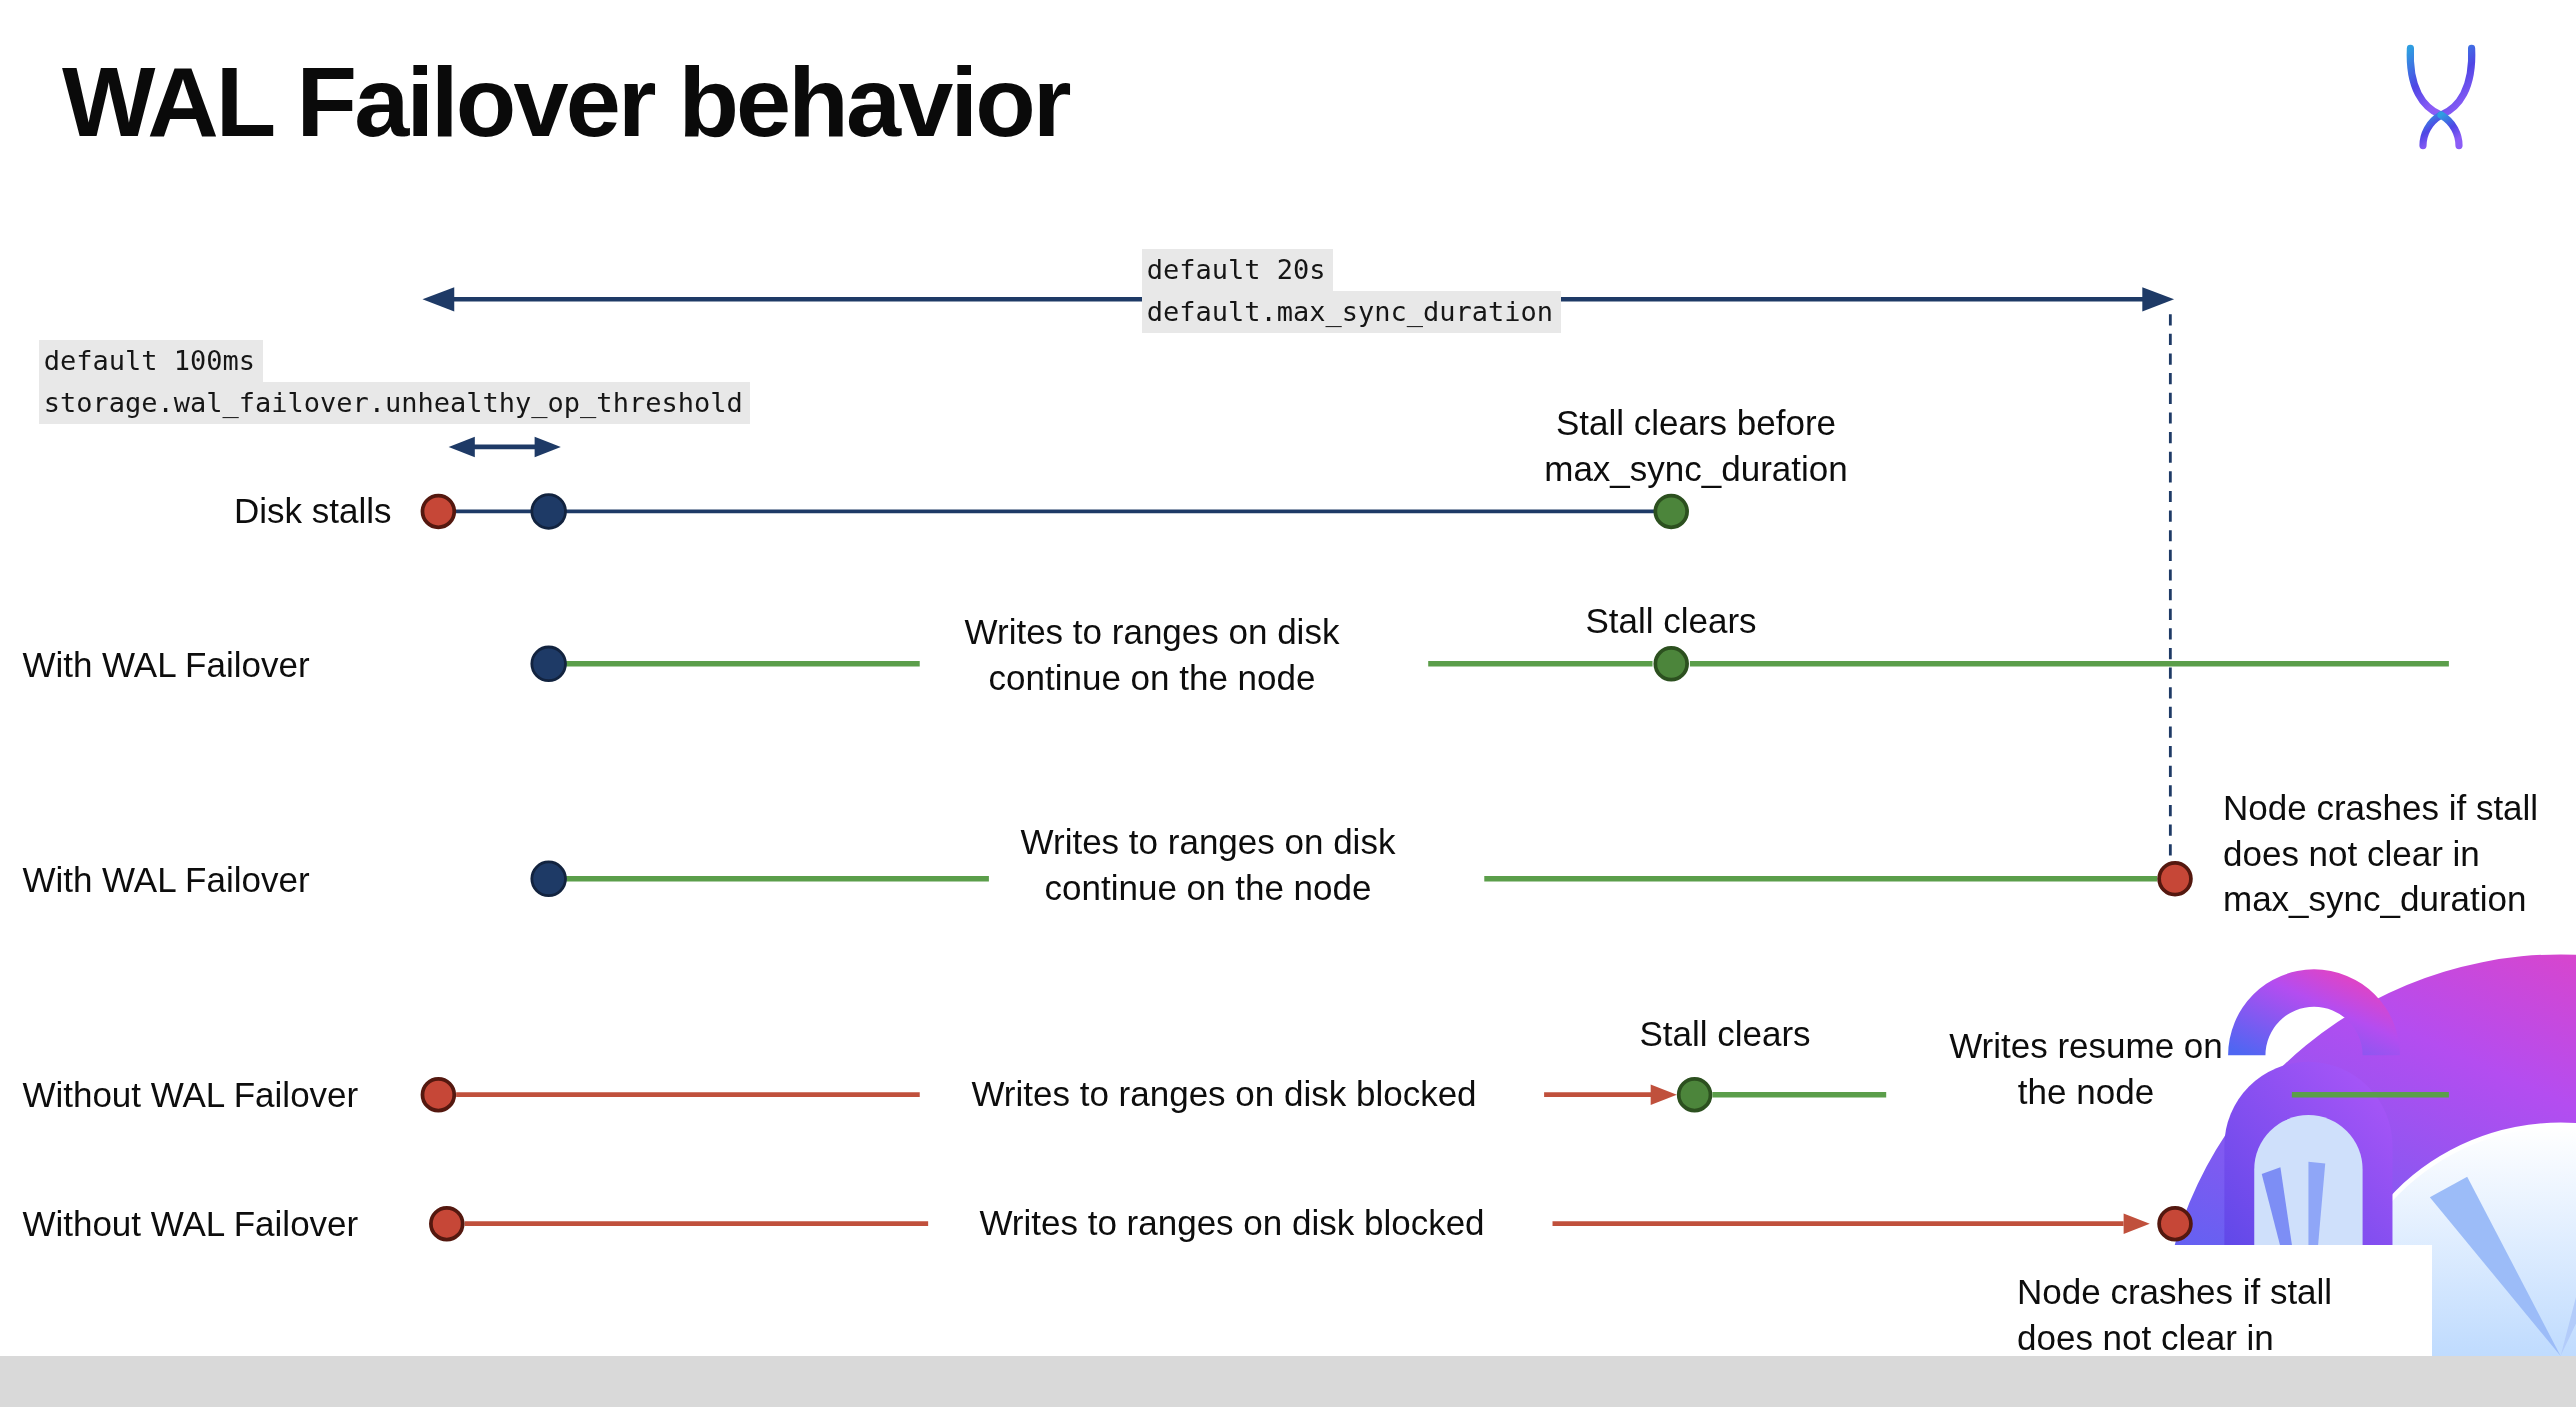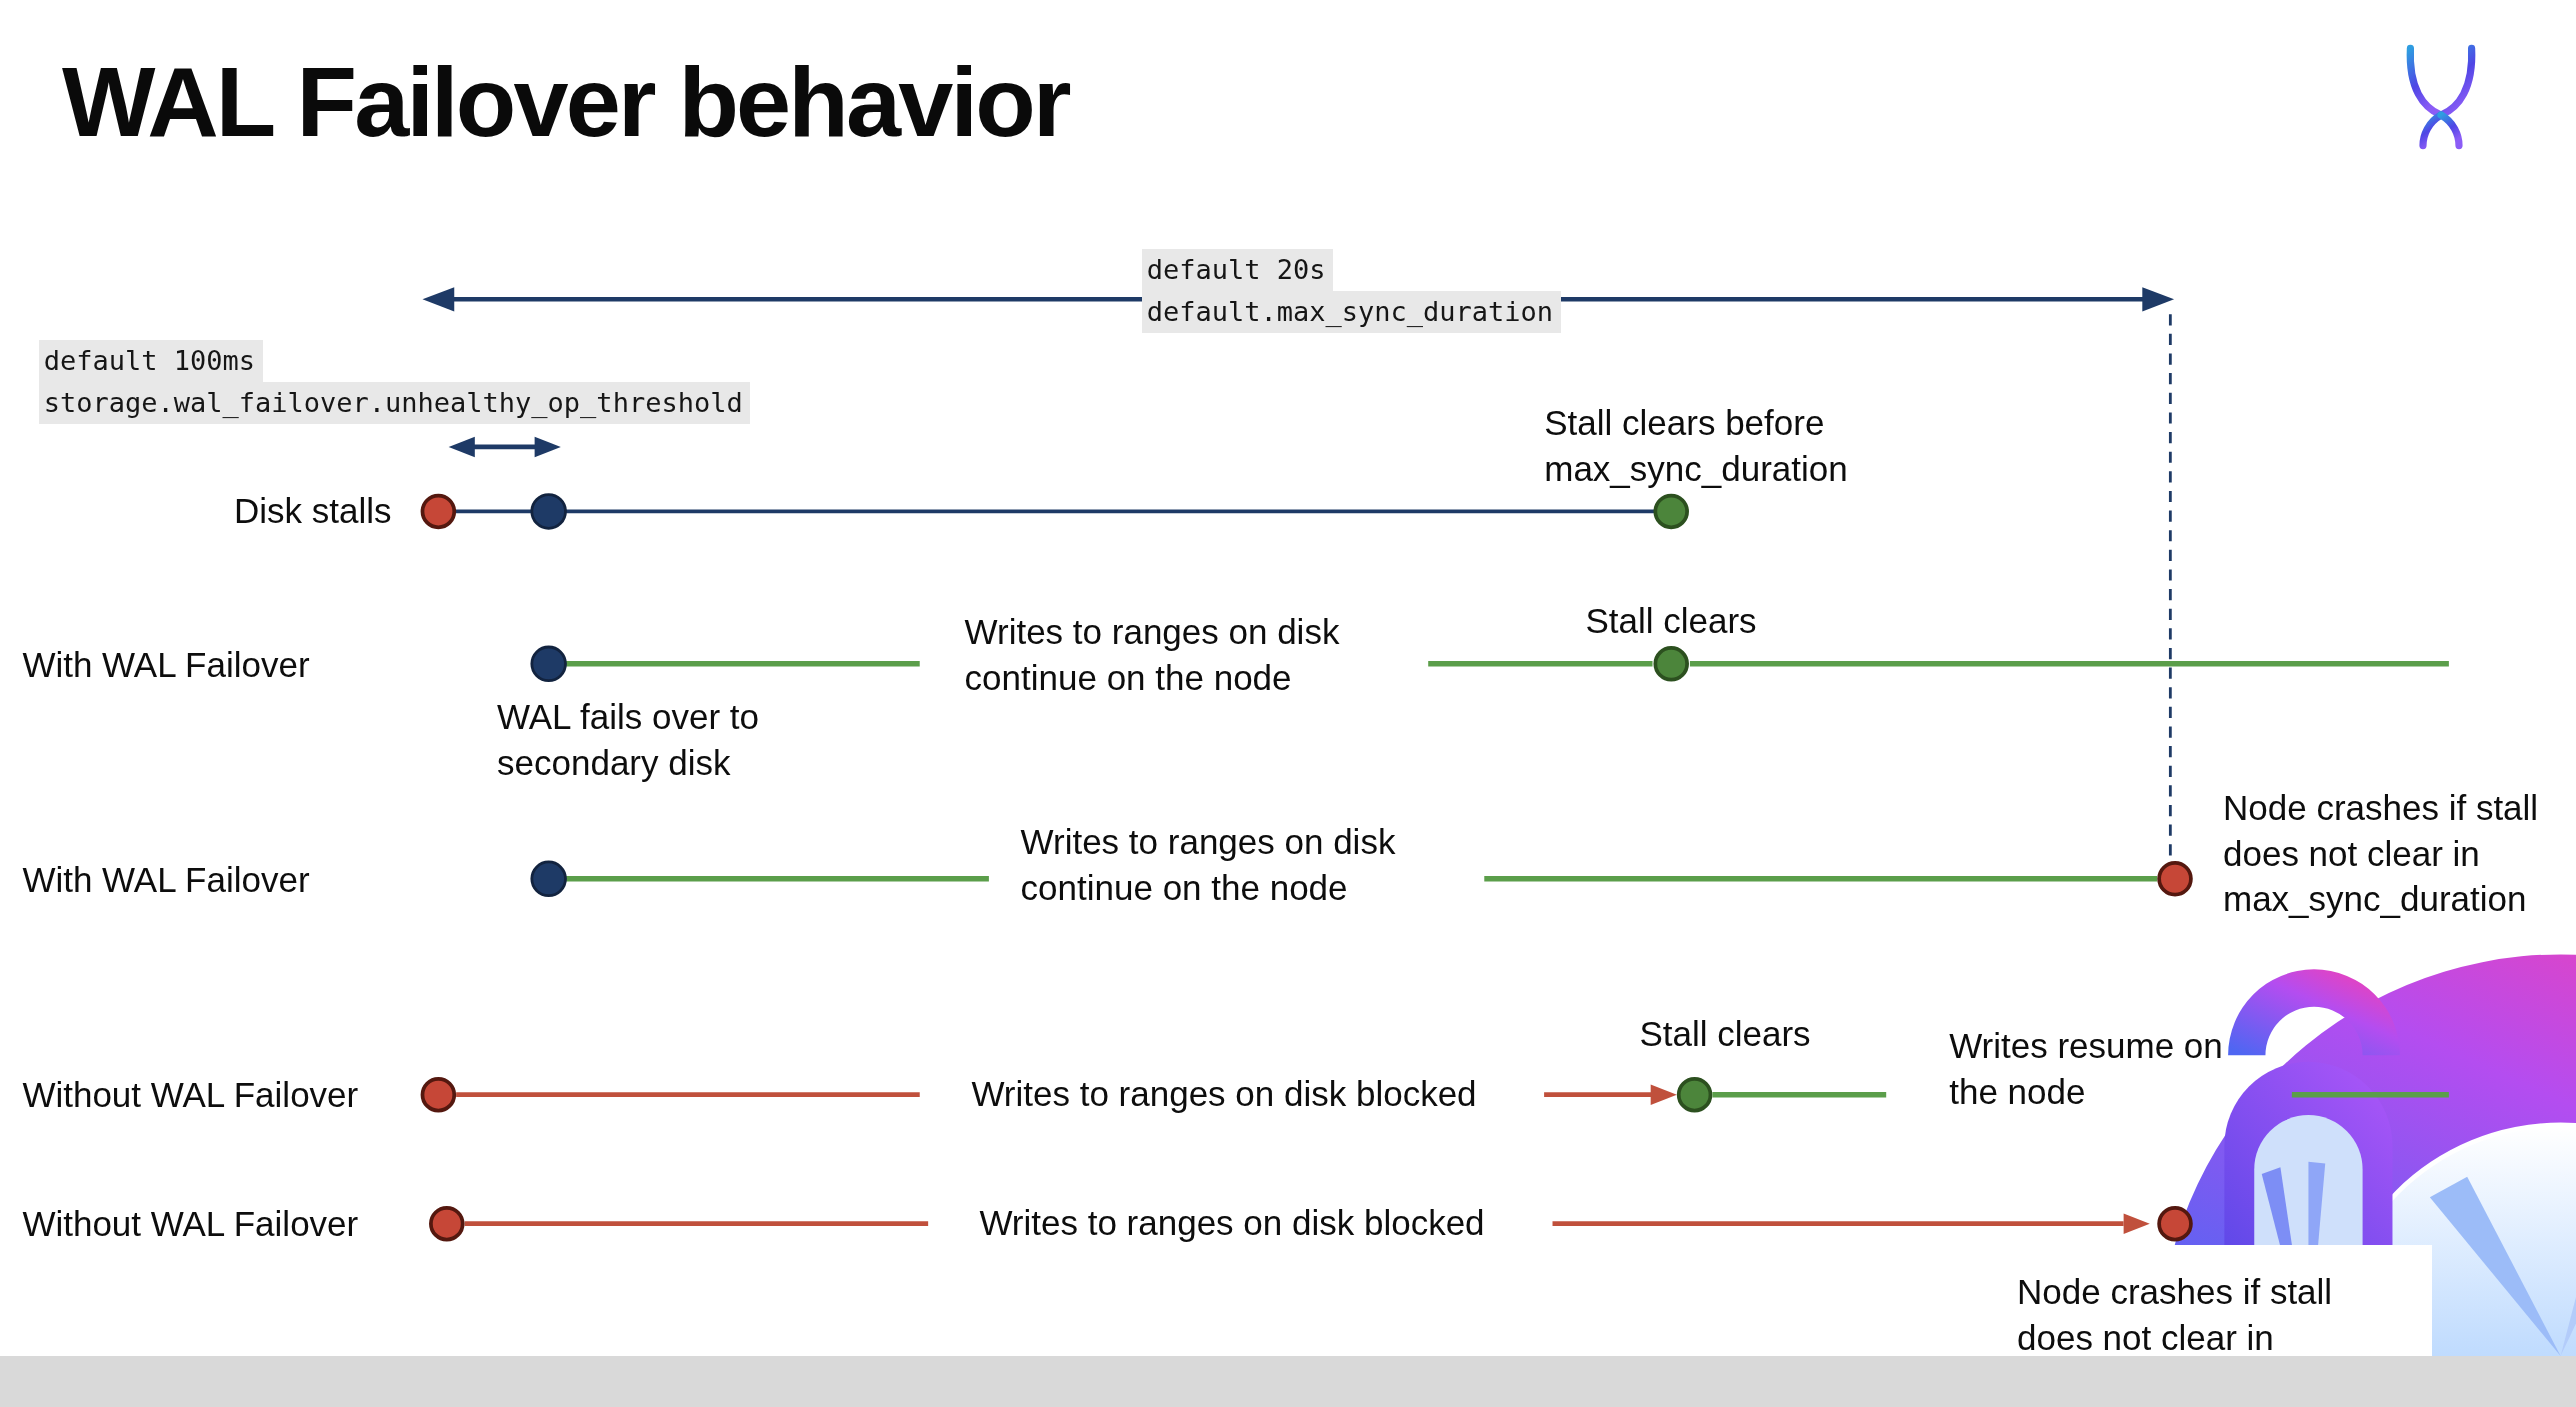--- a/index.html
+++ b/index.html
@@ -3,21 +3,21 @@
 <meta charset="utf-8">
 <style>
   html,body{margin:0;padding:0;background:#d9d9d9;}
   .slide{position:relative;width:2576px;height:1356px;background:#ffffff;overflow:hidden;
          font-family:"Liberation Sans",sans-serif;color:#0d0d0d;}
   .abs{position:absolute;}
   .title{left:62px;top:45px;font-size:99px;font-weight:700;letter-spacing:-2.8px;color:#0a0a0a;white-space:nowrap;}
   .mono{font-family:"DejaVu Sans Mono",monospace;font-size:27px;line-height:1.45;color:#161616;}
   .mono .hl{display:table;background:#e8e8e8;padding:0.9px 7.5px 1.9px 4.7px;white-space:pre;}
   .note{font-size:35px;line-height:1.3;white-space:pre-line;color:#0d0d0d;}
-  .center{transform:translateX(-50%);text-align:left;}
+  .center{transform:translateX(-50%);text-align:center;}
   .rowlabel{font-size:35px;transform:translateY(-50%);white-space:nowrap;color:#0d0d0d;}
   .card{background:#ffffff;}
   .card .note{padding:24px 0 0 32px;}
   .footerbar{left:0;top:1361px;width:2576px;height:47px;
     background:linear-gradient(90deg,#2fd6ce 0%,#38a8ef 35%,#3f6ce9 65%,#6a3bd8 100%);}
   svg{display:block;}
 </style>
 </head>
 <body>
 
@@ -145,22 +145,20 @@
   <div class="abs rowlabel" style="left:22.4px;top:880px;">With WAL Failover</div>
   <div class="abs rowlabel" style="left:22.4px;top:1095px;">Without WAL Failover</div>
   <div class="abs rowlabel" style="left:22.4px;top:1224px;">Without WAL Failover</div>
 
   <div class="abs note center" style="left:1696px;top:400px;">Stall clears before
 max_sync_duration</div>
 
   <div class="abs note center" style="left:1152px;top:609px;">Writes to ranges on disk
 continue on the node</div>
   <div class="abs note center" style="left:1671px;top:598px;">Stall clears</div>
-  <div class="abs note center" style="left:628px;top:694px;">WAL fails over to
-secondary disk</div>
 
   <div class="abs note center" style="left:1208px;top:819px;">Writes to ranges on disk
 continue on the node</div>
   <div class="abs note" style="left:2223px;top:785px;">Node crashes if stall
 does not clear in
 max_sync_duration</div>
 
   <div class="abs note center" style="left:1224px;top:1071px;">Writes to ranges on disk  blocked</div>
   <div class="abs note center" style="left:1725px;top:1011px;">Stall clears</div>
   <div class="abs note center" style="left:2086px;top:1023px;">Writes resume on

